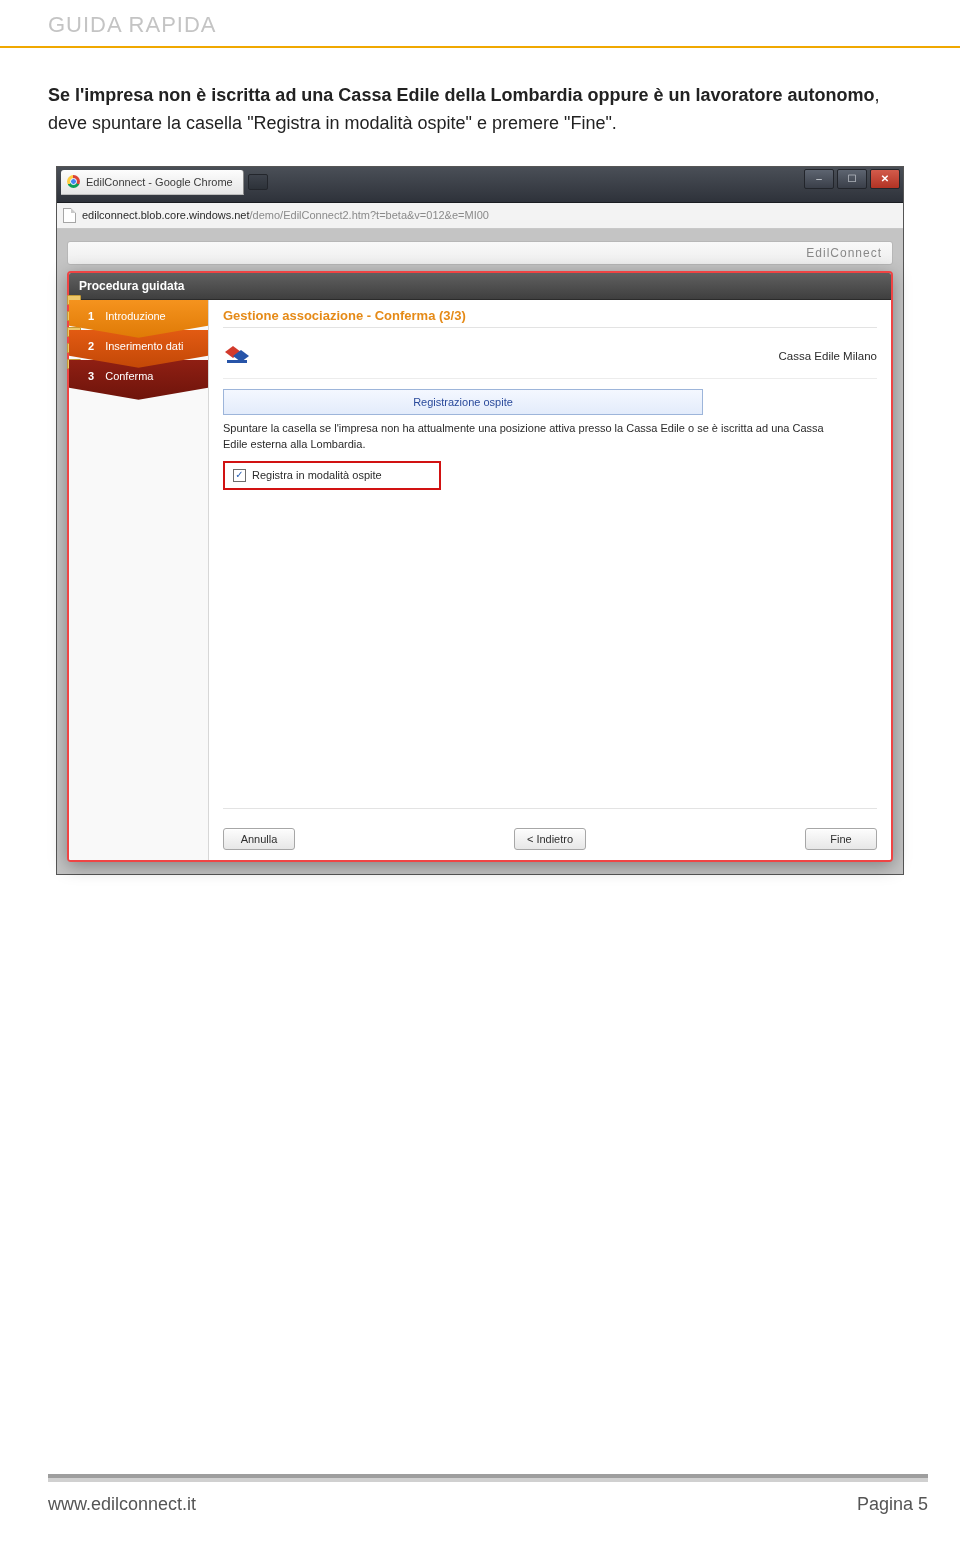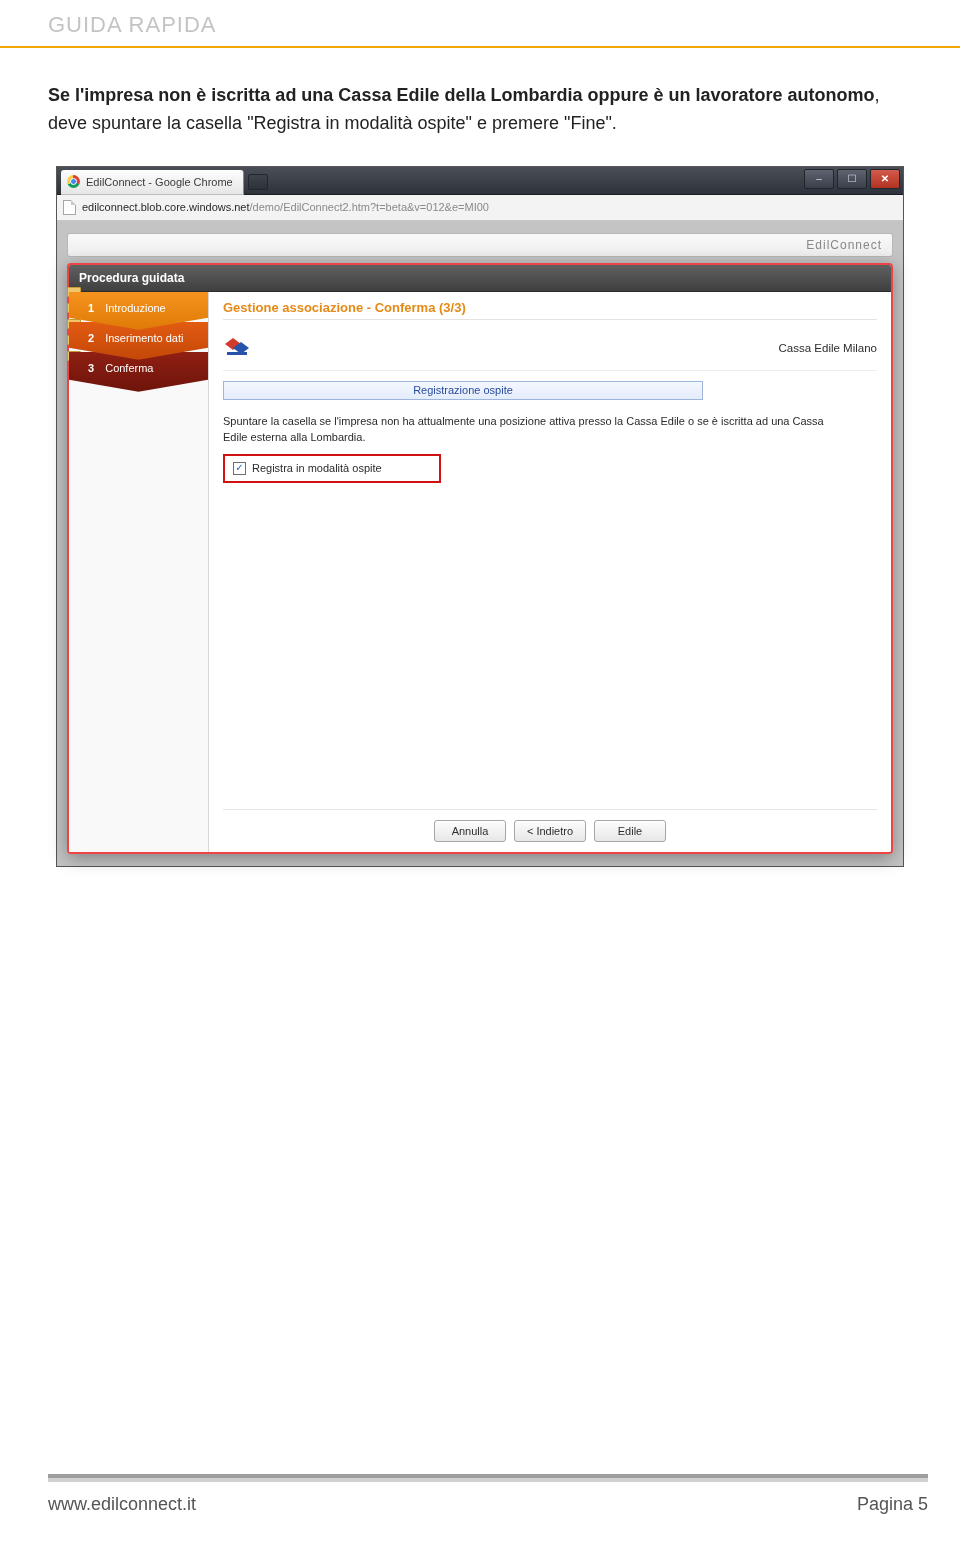--- a/index.html
+++ b/index.html
@@ -34,21 +34,21 @@
   }
   .chrome-window {
     border: 1px solid #555;
     background: #fff;
     font-family: "Segoe UI", Tahoma, sans-serif;
     font-size: 11px;
     color: #333;
   }
   
   .titlebar {
-    height: 28px;
+    height: 36px;
     background: linear-gradient(#4a4f57, #2e323a);
     border-bottom: 1px solid #1a1d22;
     display: flex;
     align-items: stretch;
   }
   .tab-chrome {
     background: linear-gradient(#fdfdfd, #e6e6e6);
     border-right: 1px solid #8a8a8a;
     border-bottom: 1px solid #bcbcbc;
     display: flex;
@@ -189,27 +189,27 @@
     display:flex; align-items:center; justify-content:space-between;
     gap:10px; padding: 8px 0 10px 0;
     border-bottom: 1px solid #ececec;
     margin-bottom: 10px;
   }
   .cem-logo {
     width: 30px; height: 24px;
   }
   .cem-name { font-size: 11.5px; color:#2b2b2b; }
   .section-band {
-    height: 19px;
+    height: 26px;
     background: linear-gradient(#f4f8ff,#e3ecfb);
     border: 1px solid #9db5da;
     width: 480px;
     display:flex; align-items:center; justify-content:center;
     color:#2a4a9b; font-size: 11px;
-    margin-bottom: 14px;
+    margin-bottom: 6px;
   }
   .desc {
     font-size: 11px; line-height: 1.45; color:#2a2a2a;
     margin-bottom: 8px;
     max-width: 620px;
   }
   .check-row {
     display:flex; align-items:center; gap:6px;
     padding: 4px 6px;
     width: 210px;
@@ -221,23 +221,23 @@
     font-size:10px; color:#2b61b4; line-height:1;
   }
   .check-row .lbl { font-size: 11px; color:#2b2b2b;}
   .red-box {
     border: 2px solid #d11212;
     padding: 2px 2px;
     width: 218px;
   }
   .footer-btns {
     margin-top: auto;
-    padding-top: 10px;
+    padding-top: 19px;
     border-top: 1px solid #e3e3e3;
-    display:flex; justify-content:center; gap:8px;
+    display:flex; justify-content:space-between; gap:8px;
   }
   .btn {
     min-width: 72px;
     height: 22px;
     background: linear-gradient(#fdfdfd,#e7e7e7);
     border: 1px solid #a7a7a7;
     border-radius: 3px;
     font-size: 11px;
     color:#2e2e2e;
     display:flex; align-items:center; justify-content:center;
@@ -345,21 +345,21 @@
             <div class="desc">Spuntare la casella se l'impresa non ha attualmente una posizione attiva presso la Cassa Edile o se è iscritta ad una Cassa Edile esterna alla Lombardia.</div>
             <div class="red-box">
               <div class="check-row">
                 <span class="cbx">✓</span>
                 <span class="lbl">Registra in modalità ospite</span>
               </div>
             </div>
             <div class="footer-btns">
               <div class="btn">Annulla</div>
               <div class="btn">&lt;  Indietro</div>
-              <div class="btn">Edile</div>
+              <div class="btn">Fine</div>
             </div>
           </div>
         </div>
       </div>
     </div>
   </div>
 </div>
 
 <div class="page-footer">
   <span>www.edilconnect.it</span>

